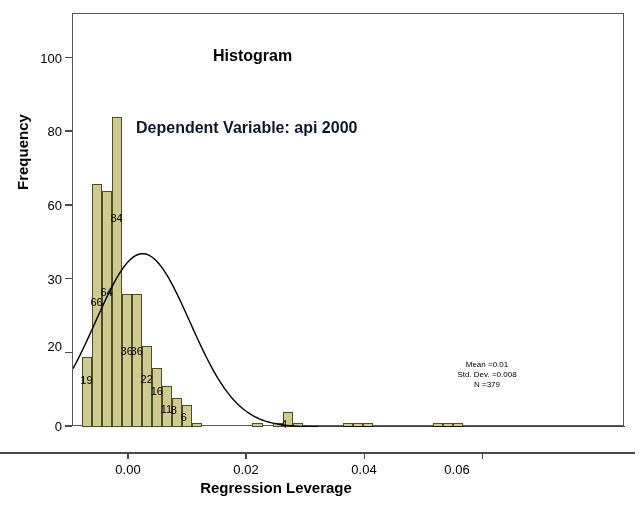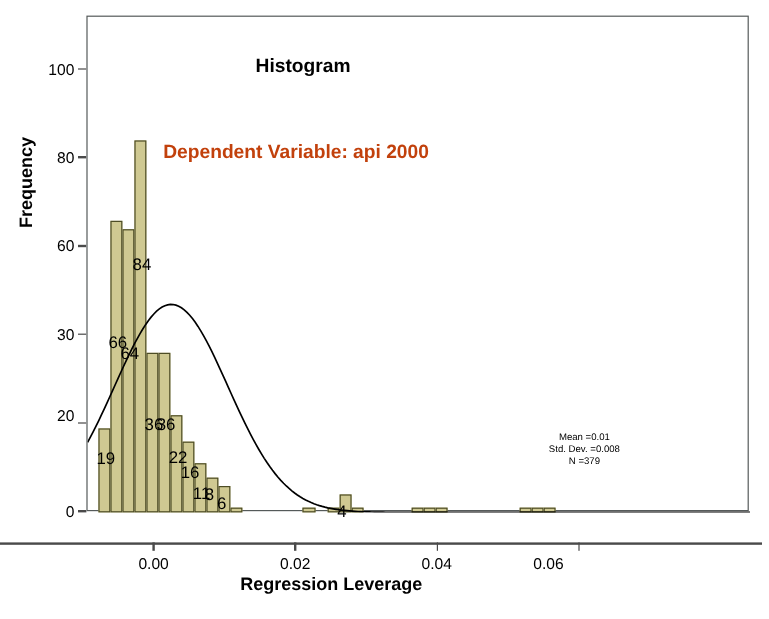--- a/index.html
+++ b/index.html
@@ -37,21 +37,21 @@
     height: 100%;
   }
   .bar {
     position: absolute;
     background: #cfc992;
     border: 1px solid #4d4d26;
     box-sizing: border-box;
   }
   .bar-label {
     position: absolute;
-    font-size: 14px;
+    font-size: 11px;
     color: #000000;
     white-space: nowrap;
     line-height: 1;
   }
   .axis-y {
     position: absolute;
     left: 0;
     top: 0;
     width: 72px;
     height: 440px;
@@ -124,21 +124,21 @@
     font-weight: bold;
     color: #000;
     white-space: nowrap;
   }
   .chart-subtitle {
     position: absolute;
     top: 119px;
     left: 136px;
     font-size: 16px;
     font-weight: bold;
-    color: #c2410c;
+    color: #0f172a;
     white-space: nowrap;
   }
   .stats-box {
     position: absolute;
     top: 360px;
     left: 432px;
     width: 110px;
     text-align: center;
     font-size: 8px;
     line-height: 1.25;
@@ -194,21 +194,21 @@
         <div class="bar" style="left: 370.165px; width: 10.0364px; top: 409.312px; height: 3.6875px;"></div>
         <div class="bar" style="left: 380.201px; width: 10.0364px; top: 409.312px; height: 3.6875px;"></div>
       </div>
     <div class="curve-layer">
       <svg class="curve-svg" id="curve-svg" width="552" height="413" viewBox="0 0 552 413" preserveAspectRatio="none">
         <path id="normal-curve-path" d="M0.00 354.60 L2.30 350.33 L4.60 345.90 L6.90 341.33 L9.20 336.63 L11.50 331.81 L13.80 326.89 L16.10 321.90 L18.40 316.84 L20.70 311.74 L23.00 306.62 L25.30 301.51 L27.60 296.43 L29.90 291.41 L32.20 286.47 L34.50 281.64 L36.80 276.95 L39.10 272.43 L41.40 268.10 L43.70 263.99 L46.00 260.13 L48.30 256.54 L50.60 253.25 L52.90 250.27 L55.20 247.63 L57.50 245.34 L59.80 243.43 L62.10 241.90 L64.40 240.76 L66.70 240.03 L69.00 239.70 L71.30 239.79 L73.60 240.29 L75.90 241.19 L78.20 242.49 L80.50 244.19 L82.80 246.26 L85.10 248.70 L87.40 251.49 L89.70 254.60 L92.00 258.02 L94.30 261.73 L96.60 265.70 L98.90 269.90 L101.20 274.32 L103.50 278.91 L105.80 283.67 L108.10 288.54 L110.40 293.52 L112.70 298.57 L115.00 303.67 L117.30 308.78 L119.60 313.90 L121.90 318.98 L124.20 324.02 L126.50 328.98 L128.80 333.86 L131.10 338.63 L133.40 343.28 L135.70 347.79 L138.00 352.15 L140.30 356.36 L142.60 360.40 L144.90 364.27 L147.20 367.96 L149.50 371.47 L151.80 374.80 L154.10 377.94 L156.40 380.90 L158.70 383.68 L161.00 386.29 L163.30 388.72 L165.60 390.98 L167.90 393.07 L170.20 395.02 L172.50 396.81 L174.80 398.45 L177.10 399.96 L179.40 401.34 L181.70 402.60 L184.00 403.75 L186.30 404.79 L188.60 405.73 L190.90 406.57 L193.20 407.33 L195.50 408.02 L197.80 408.63 L200.10 409.18 L202.40 409.66 L204.70 410.09 L207.00 410.47 L209.30 410.81 L211.60 411.10 L213.90 411.36 L216.20 411.59 L218.50 411.79 L220.80 411.96 L223.10 412.11 L225.40 412.25 L227.70 412.36 L230.00 412.46 L232.30 412.54 L234.60 412.61 L236.90 412.67 L239.20 412.72 L241.50 412.77 L243.80 412.81 L246.10 412.84 L248.40 412.87 L250.70 412.89 L253.00 412.91 L255.30 412.92 L257.60 412.94 L259.90 412.95 L262.20 412.96 L264.50 412.97 L266.80 412.97 L269.10 412.98 L271.40 412.98 L273.70 412.98 L276.00 412.99 L278.30 412.99 L280.60 412.99 L282.90 412.99 L285.20 412.99 L287.50 413.00 L289.80 413.00 L292.10 413.00 L294.40 413.00 L296.70 413.00 L299.00 413.00 L301.30 413.00 L303.60 413.00 L305.90 413.00 L308.20 413.00 L310.50 413.00 L312.80 413.00 L315.10 413.00 L317.40 413.00 L319.70 413.00 L322.00 413.00 L324.30 413.00 L326.60 413.00 L328.90 413.00 L331.20 413.00 L333.50 413.00 L335.80 413.00 L338.10 413.00 L340.40 413.00 L342.70 413.00 L345.00 413.00 L347.30 413.00 L349.60 413.00 L351.90 413.00 L354.20 413.00 L356.50 413.00 L358.80 413.00 L361.10 413.00 L363.40 413.00 L365.70 413.00 L368.00 413.00 L370.30 413.00 L372.60 413.00 L374.90 413.00 L377.20 413.00 L379.50 413.00 L381.80 413.00 L384.10 413.00 L386.40 413.00 L388.70 413.00 L391.00 413.00 L393.30 413.00 L395.60 413.00 L397.90 413.00 L400.20 413.00 L402.50 413.00 L404.80 413.00 L407.10 413.00 L409.40 413.00 L411.70 413.00 L414.00 413.00 L416.30 413.00 L418.60 413.00 L420.90 413.00 L423.20 413.00 L425.50 413.00 L427.80 413.00 L430.10 413.00 L432.40 413.00 L434.70 413.00 L437.00 413.00 L439.30 413.00 L441.60 413.00 L443.90 413.00 L446.20 413.00 L448.50 413.00 L450.80 413.00 L453.10 413.00 L455.40 413.00 L457.70 413.00 L460.00 413.00 L462.30 413.00 L464.60 413.00 L466.90 413.00 L469.20 413.00 L471.50 413.00 L473.80 413.00 L476.10 413.00 L478.40 413.00 L480.70 413.00 L483.00 413.00 L485.30 413.00 L487.60 413.00 L489.90 413.00 L492.20 413.00 L494.50 413.00 L496.80 413.00 L499.10 413.00 L501.40 413.00 L503.70 413.00 L506.00 413.00 L508.30 413.00 L510.60 413.00 L512.90 413.00 L515.20 413.00 L517.50 413.00 L519.80 413.00 L522.10 413.00 L524.40 413.00 L526.70 413.00 L529.00 413.00 L531.30 413.00 L533.60 413.00 L535.90 413.00 L538.20 413.00 L540.50 413.00 L542.80 413.00 L545.10 413.00 L547.40 413.00 L549.70 413.00 L552.00 413.00" fill="none" stroke="#000000" stroke-width="1.4"></path>
       </svg>
     </div>
     <div class="labels-layer" id="labels-layer">
         <div class="bar-label" style="left: 7.3738px; top: 360.938px;">19</div>
-        <div class="bar-label" style="left: 17.4102px; top: 264px;">66</div>
+        <div class="bar-label" style="left: 17.4102px; top: 283px;">66</div>
         <div class="bar-label" style="left: 27.4465px; top: 273px;">64</div>
         <div class="bar-label" style="left: 37.4829px; top: 199.25px;">84</div>
         <div class="bar-label" style="left: 47.5193px; top: 332.25px;">36</div>
         <div class="bar-label" style="left: 57.5556px; top: 332.25px;">36</div>
         <div class="bar-label" style="left: 67.592px; top: 359.875px;">22</div>
         <div class="bar-label" style="left: 77.6283px; top: 372px;">16</div>
         <div class="bar-label" style="left: 87.6647px; top: 390.438px;">11</div>
         <div class="bar-label" style="left: 97.7011px; top: 390.5px;">8</div>
         <div class="bar-label" style="left: 107.737px; top: 397.875px;">6</div>
         <div class="bar-label" style="left: 208.101px; top: 405.25px;">4</div>

